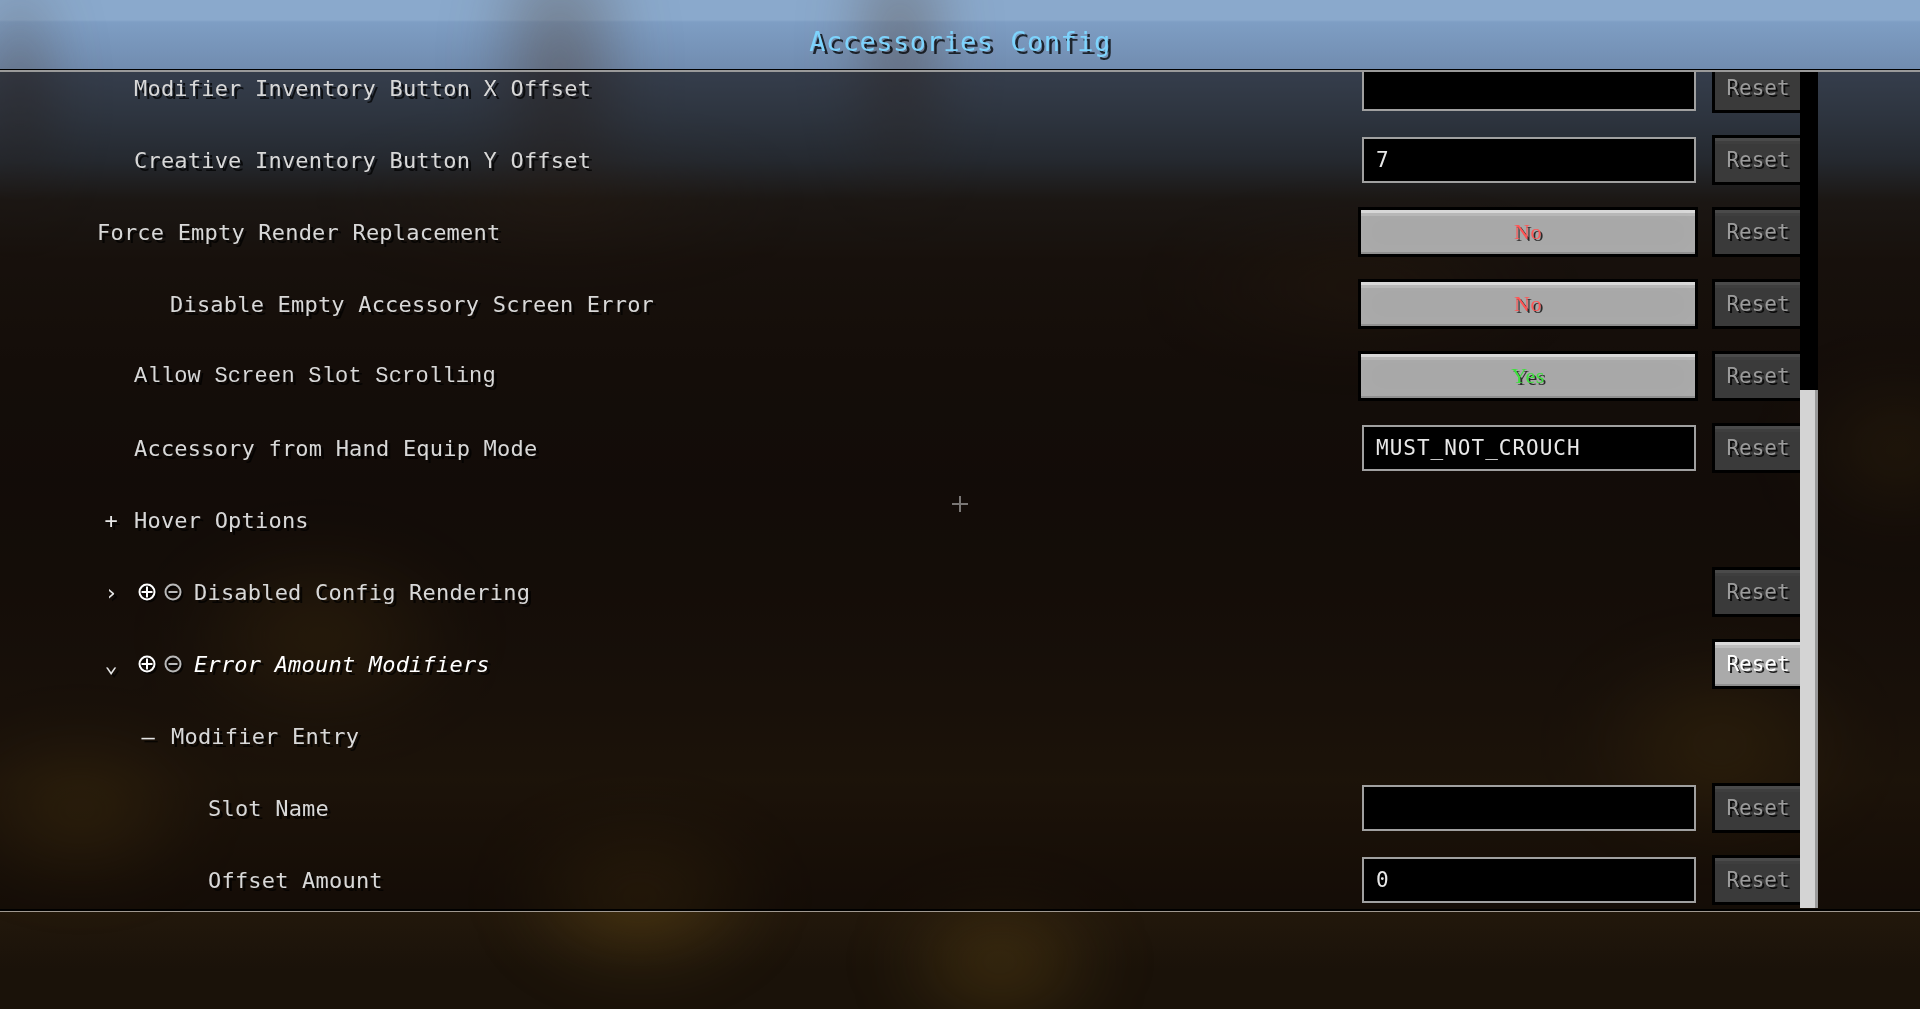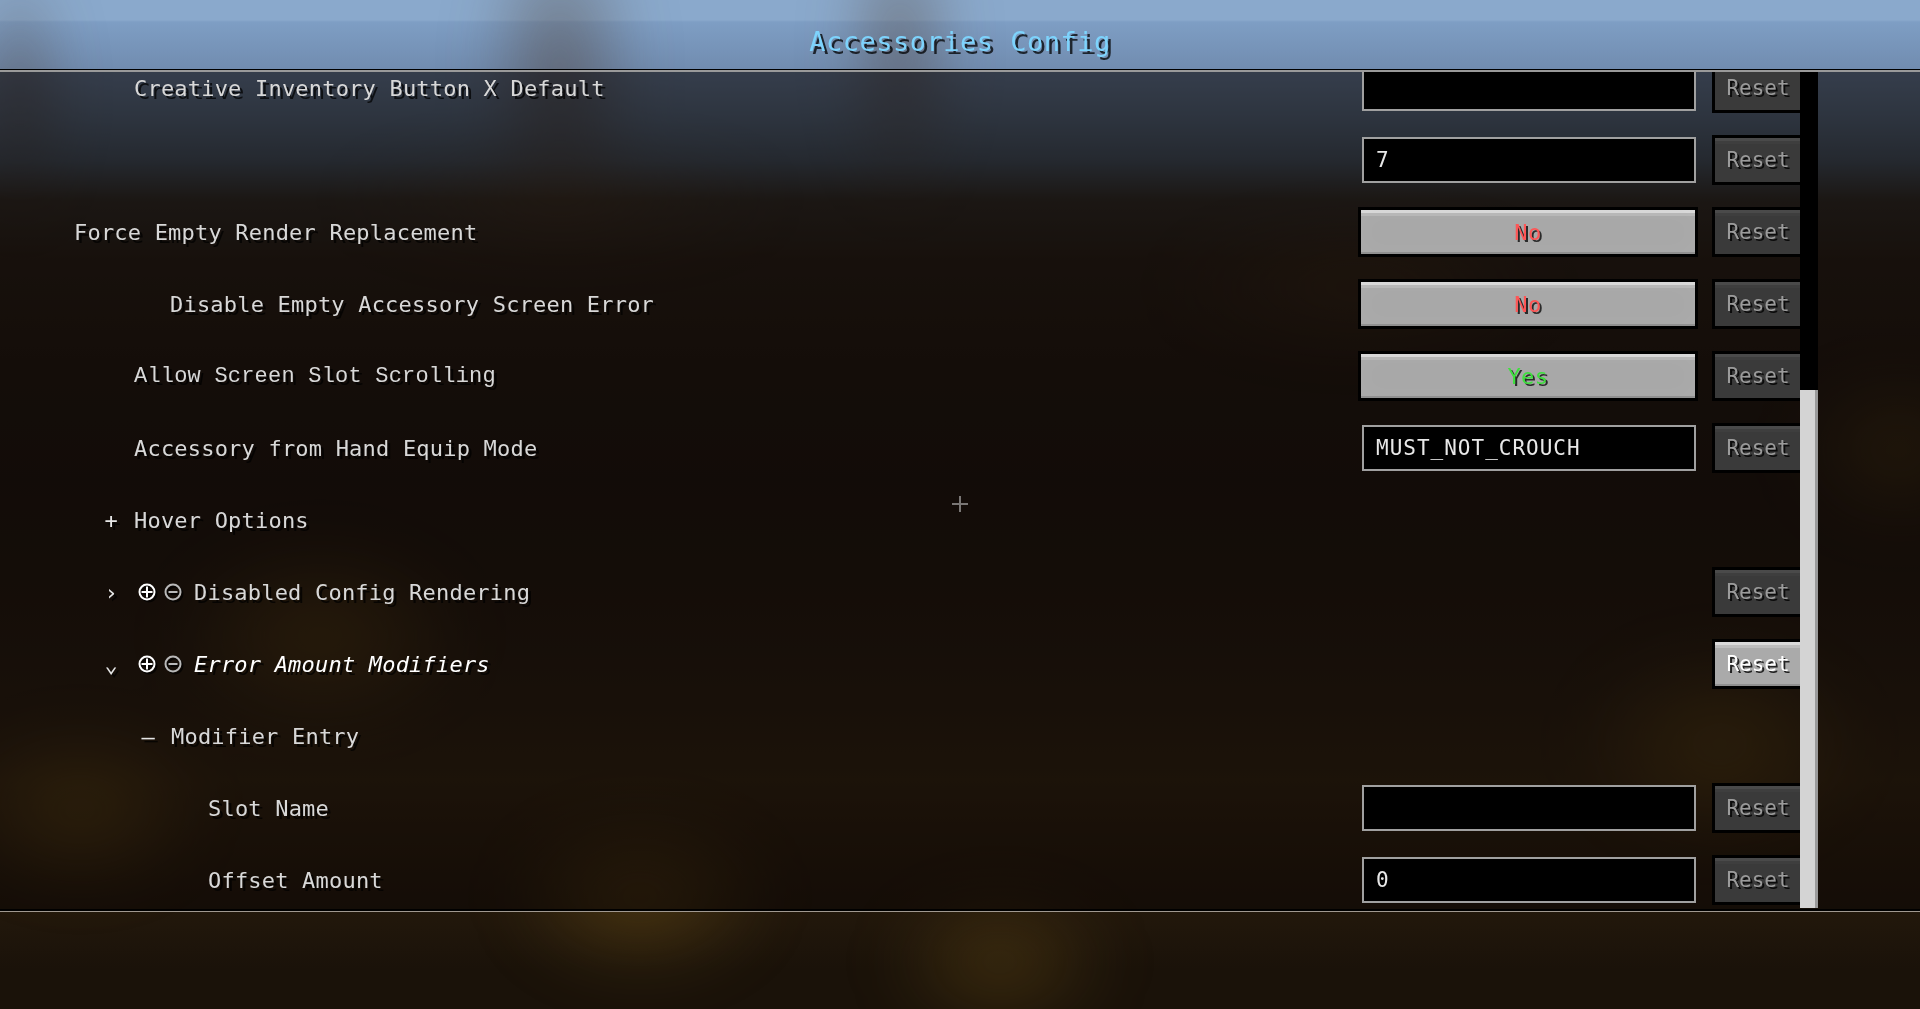--- a/index.html
+++ b/index.html
@@ -176,20 +176,21 @@
         #8e8e8e 42px 47px,
         #6d6d6d 47px 50px);
     border: 3px solid #000;
     display: flex; align-items: center; justify-content: center;
     box-shadow: inset 0 0 24px rgba(255,255,255,.05);
   }
   .togglebtn span {
     font-size: 22px;
     text-shadow: 2px 2px 0 rgba(0,0,0,.75);
     letter-spacing: .5px;
+    font-family: Liberation Serif, serif;
   }
 
   
   .resetbtn {
     left: 1712px;
     width: 92px; height: 50px;
     border: 3px solid #000;
     display: flex; align-items: center; justify-content: center;
   }
   .resetbtn span {
@@ -239,39 +240,42 @@
   <div id="world-blobs"></div>
   <div id="scrim"></div>
   <div id="crosshair"></div>
 
   <div id="header-title">Accessories Config</div>
   <div class="hr" id="hr-top"></div>
 
   <div id="list">
       <div class="row" style="top: -20px;">
         <div style="display: flex; align-items: center; margin-left: 134px;">
-          <span class="label">Creative Inventory Button X Default</span>
+          <span class="label">Modifier Inventory Button X Offset</span>
         </div>
         <div class="ctrl textbox">
           <span></span>
         </div>
         <div class="ctrl resetbtn disabled">
           <span>Reset</span>
         </div>
       </div>
       <div class="row" style="top: 52px;">
+        <div style="display: flex; align-items: center; margin-left: 134px;">
+          <span class="label">Creative Inventory Button Y Offset</span>
+        </div>
         <div class="ctrl textbox">
           <span>7</span>
         </div>
         <div class="ctrl resetbtn disabled">
           <span>Reset</span>
         </div>
       </div>
       <div class="row" style="top: 124px;">
-        <div style="display: flex; align-items: center; margin-left: 74px; justify-content: center;">
+        <div style="display: flex; align-items: center; margin-left: 97px; justify-content: center;">
           <span class="label">Force Empty Render Replacement</span>
         </div>
         <div class="ctrl togglebtn">
           <span style="color: rgb(255, 85, 85);">No</span>
         </div>
         <div class="ctrl resetbtn disabled">
           <span>Reset</span>
         </div>
       </div>
       <div class="row" style="top: 196px; padding-left: 36px;">

